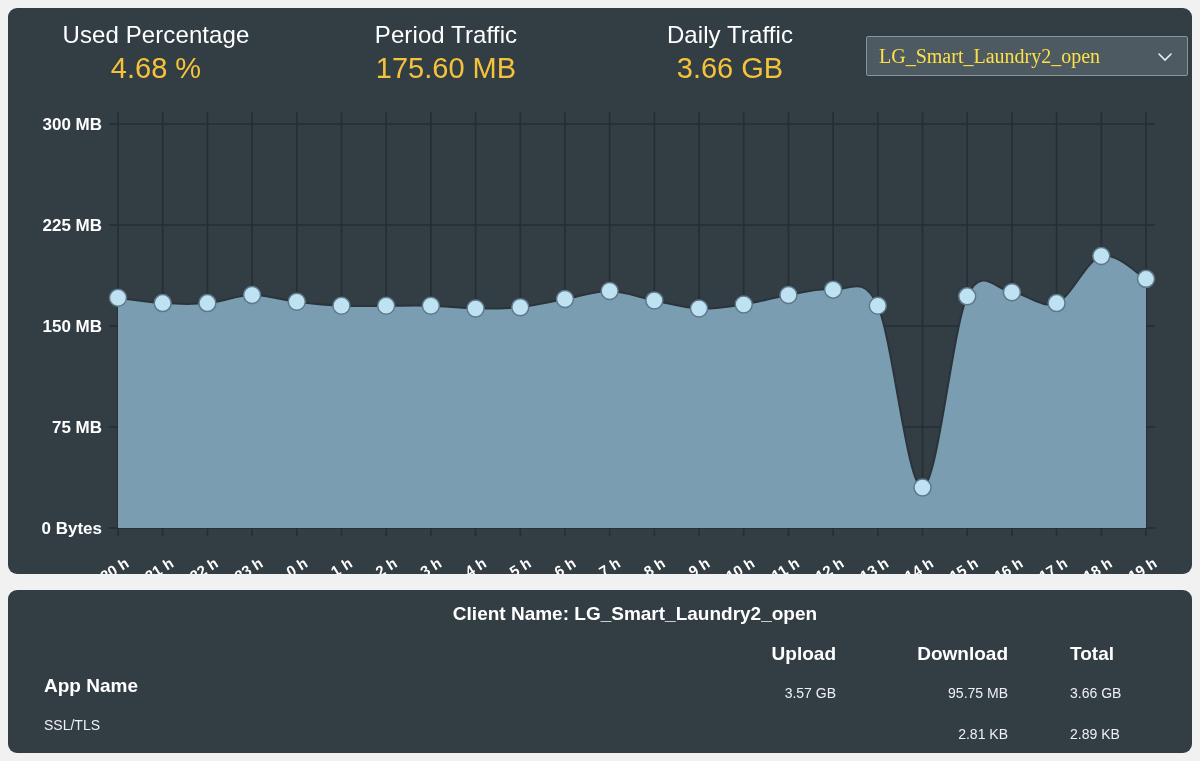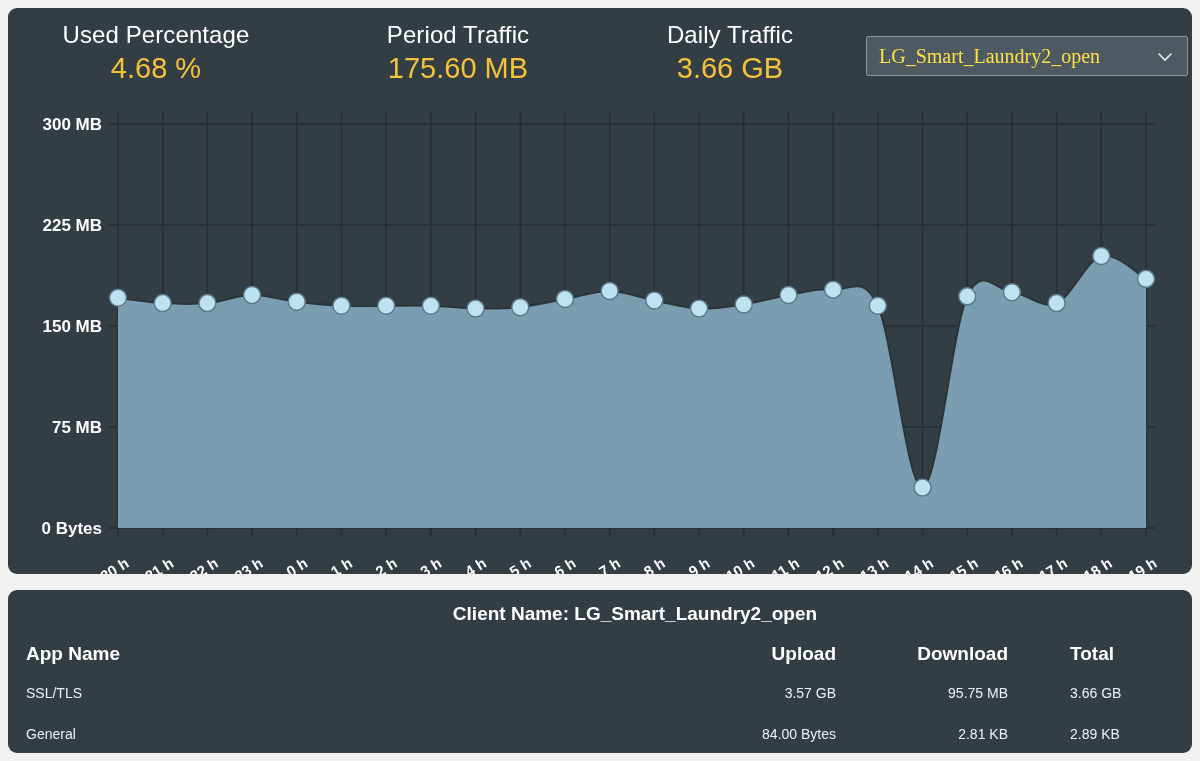--- a/index.html
+++ b/index.html
@@ -25,21 +25,21 @@
   .stat{position:absolute;top:0;text-align:center;width:300px;}
   .stat .lbl{
     color:#ffffff;font-size:24px;line-height:30px;font-weight:400;
     letter-spacing:.1px;white-space:nowrap;
   }
   .stat .val{
     color:#f5c33b;font-size:29px;line-height:30px;font-weight:400;
     margin-top:3px;white-space:nowrap;
   }
   #stat-0{left:-2px;}
-  #stat-1{left:300px;}
+  #stat-1{left:288px;}
   #stat-2{left:572px;}
 
   
   #client-select{
     position:absolute;left:858px;top:28px;width:322px;height:40px;
     background:#4d5a62;
     border:1px solid #8a949a;
     border-radius:2px;
     box-sizing:border-box;
     cursor:pointer;
@@ -73,21 +73,21 @@
     position:absolute;left:0;top:12px;width:1184px;text-align:center;
     color:#ffffff;font-size:19px;font-weight:700;line-height:24px;
     white-space:nowrap;
     padding-left:35px;
   }
   .trow{position:absolute;left:0;width:1184px;height:22px;}
   #hdr-row{top:53px;}
   #row-0{top:92px;}
   #row-1{top:133px;}
   .cell{position:absolute;white-space:nowrap;line-height:22px;}
-  .c-app{left:18px;text-align:center;}
+  .c-app{left:36px;text-align:center;margin-top:32px;}
   .c-up{left:560px;width:268px;text-align:right;}
   .c-down{left:840px;width:160px;text-align:right;}
   .c-tot{left:1062px;width:160px;}
   #hdr-row .cell{color:#ffffff;font-size:19px;font-weight:700;}
   .trow.data .cell{color:#eef1f3;font-size:14px;font-weight:400;}
 </style>
 </head>
 <body>
 
 <div class="panel" id="chart-panel">
@@ -264,17 +264,16 @@
 
   <div class="trow data" id="row-0">
     <div class="cell c-app">SSL/TLS</div>
     <div class="cell c-up">3.57 GB</div>
     <div class="cell c-down">95.75 MB</div>
     <div class="cell c-tot">3.66 GB</div>
   </div>
 
   <div class="trow data" id="row-1">
     <div class="cell c-app">General</div>
-    <div class="cell c-up">84.00 Bytes</div>
     <div class="cell c-down">2.81 KB</div>
     <div class="cell c-tot">2.89 KB</div>
   </div>
 </div>
 
 </body></html>

